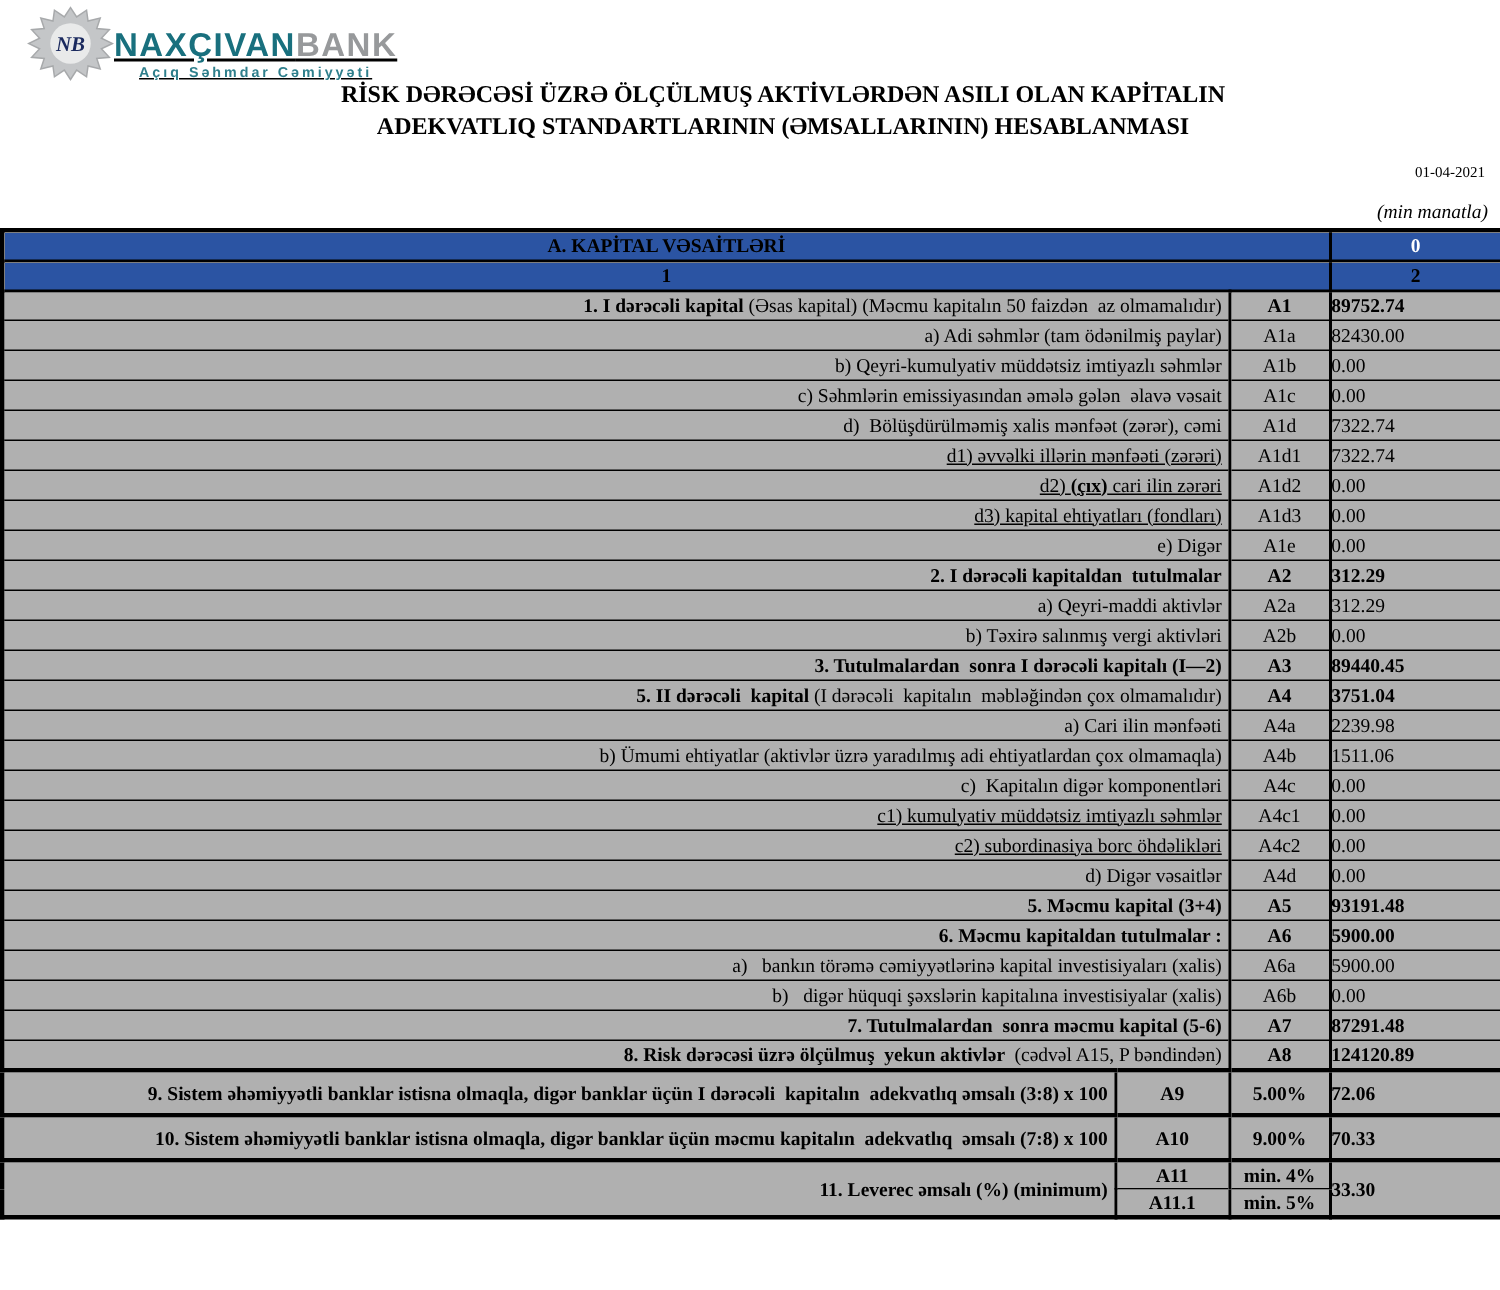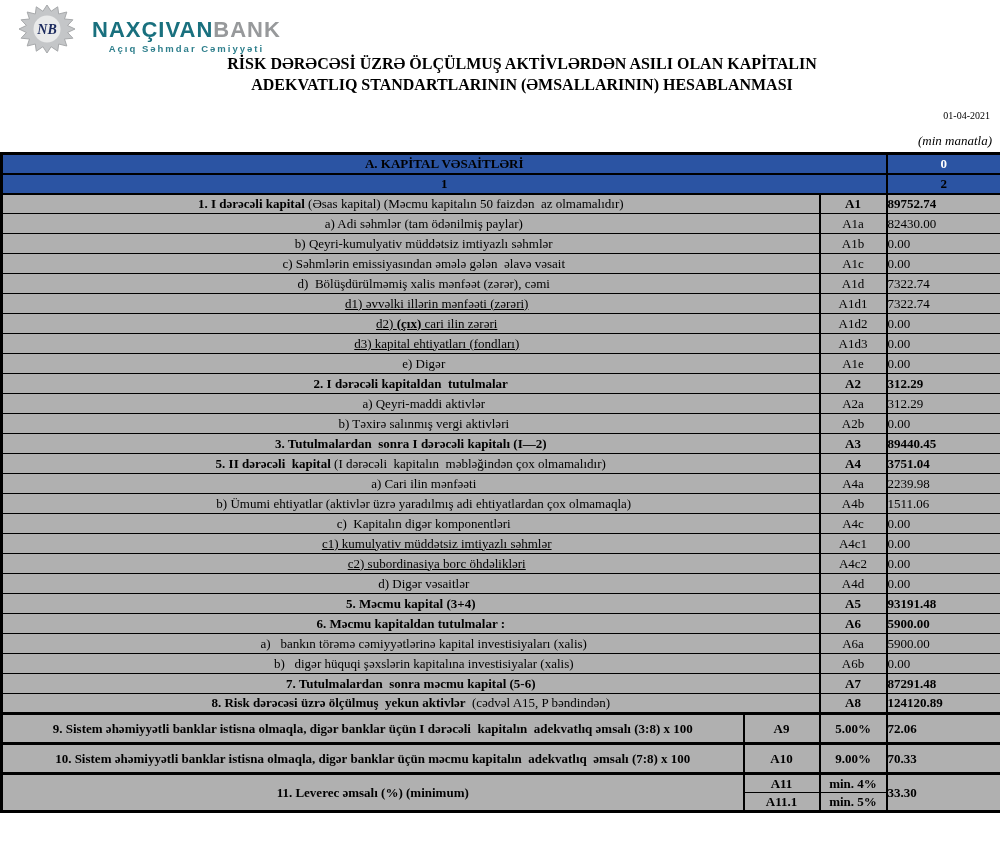--- a/index.html
+++ b/index.html
@@ -15,21 +15,21 @@
     position:relative;
     width:1000px;height:860px;
     background:#ffffff;
     font-family:"Liberation Serif", serif;
     color:#000;
     overflow:hidden;
   }
   
   .logo{position:absolute;top:4px;left:18px;display:flex;align-items:flex-end;}
   .badge{width:58px;height:50px;}
-  .wordmark-wrap{margin-left:16px;padding-top:6px;}
+  .wordmark-wrap{padding-top:6px;text-decoration:underline;}
   .wordmark{font-family:"Liberation Sans", sans-serif;font-weight:bold;font-size:22px;letter-spacing:1px;line-height:1;}
   .wm-primary{color:var(--brand-primary);}
   .wm-secondary{color:var(--brand-secondary);}
   .brand-subtitle{font-family:"Liberation Sans", sans-serif;font-weight:bold;font-size:9.5px;letter-spacing:2px;color:#2e7f8c;text-align:center;margin-top:2px;}
   
   .doc-title{position:absolute;top:54px;left:0;width:1000px;text-align:center;font-weight:bold;font-size:16px;line-height:1.3;padding-left:44px;}
   .doc-date{position:absolute;top:110px;right:10px;font-size:10px;}
   .doc-unit{position:absolute;top:133px;right:8px;font-size:13px;font-style:italic;}
   
   table.capital{
@@ -45,21 +45,21 @@
     border-top:1px solid var(--border);
     border-bottom:1px solid var(--border);
     background:var(--row-bg);
     vertical-align:middle;
     overflow:hidden;
   }
   tr.h-head{height:20px;} tr.h-norm{height:20px;} tr.h-ratio{height:30px;margin-top:15px;} tr.h-lev{height:19px;}
   tr.thick td{border-top:3px solid var(--border);}
   td.hcell{background:var(--header-bg);font-weight:bold;text-align:center;border-top:2px solid var(--border);border-bottom:2px solid var(--border);}
   td.hv0{color:#ffffff;}
-  td.desc{text-align:center;white-space:pre-wrap;padding-top:1px;padding-bottom:1px;padding-right:4px;}
+  td.desc{text-align:right;white-space:pre-wrap;padding-top:1px;padding-bottom:1px;padding-right:4px;}
   td.i0{padding-left:4px;} td.i1{padding-left:30px;} td.i2{padding-left:56px;text-decoration:underline;}
   td.code{text-align:center;}
   td.min{text-align:center;font-weight:bold;}
   td.val{text-align:left;padding-right:5px;}
   .b{font-weight:bold;}
 </style>
 </head>
 <body>
 
 <div class="page">

